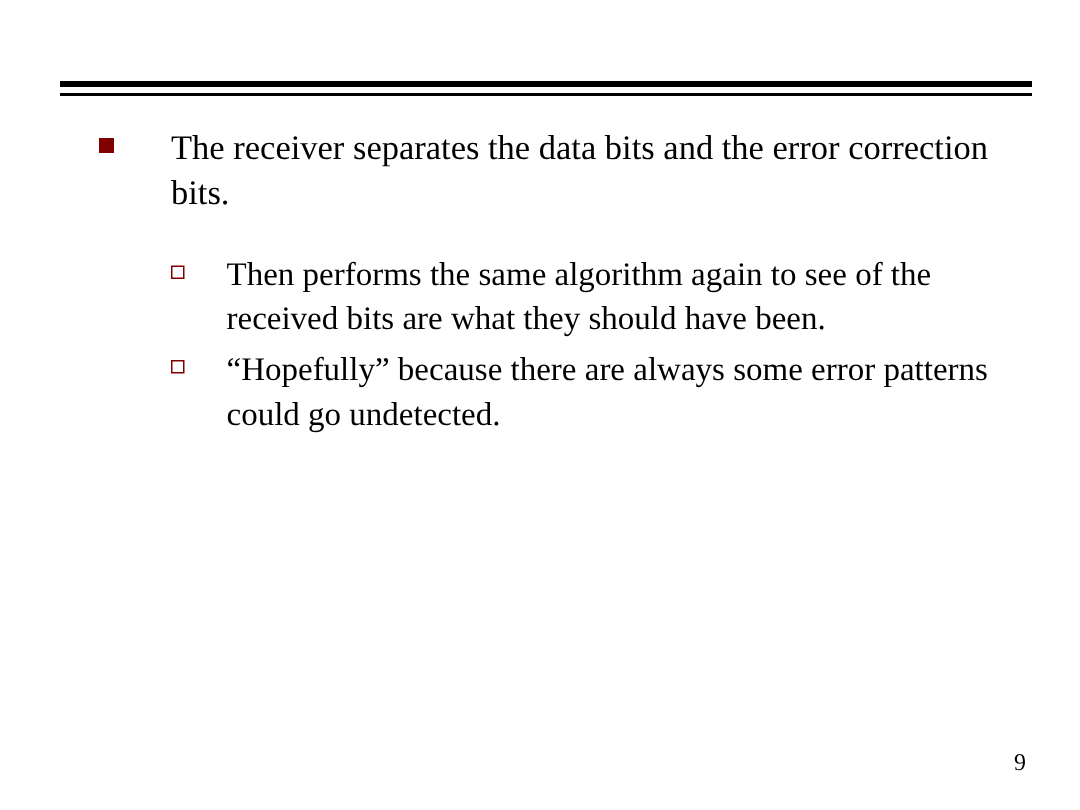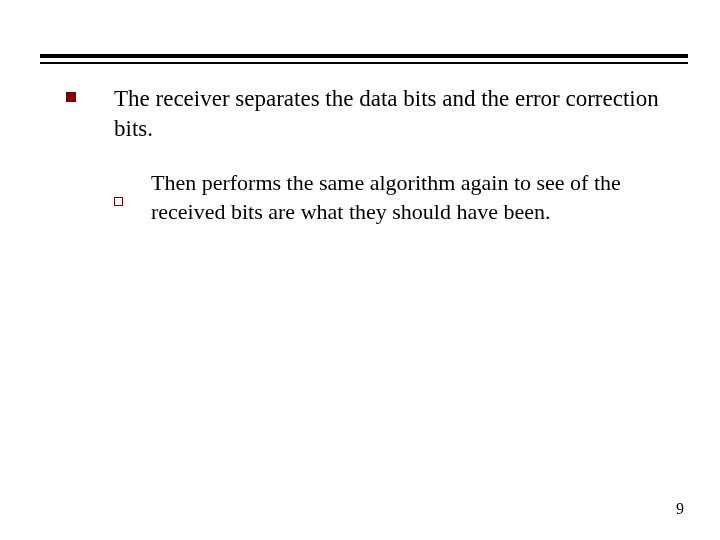--- a/index.html
+++ b/index.html
@@ -56,21 +56,21 @@
   }
   .l1 .text {
     font-size: 23px;
     line-height: 1.3;
   }
   .l2-group {
     margin-left: 48px;
   }
   .l2 {
     display: flex;
-    align-items: center;
+    align-items: flex-start;
     margin-bottom: 4px;
   }
   .l2 .bullet-open {
     width: 9px;
     height: 9px;
     border: 1.5px solid #800000;
     box-sizing: border-box;
     flex: 0 0 auto;
     margin-top: 9px;
     margin-right: 28px;
@@ -103,19 +103,23 @@
     </div>
 
     <div class="l2-group">
 
       <div class="l2">
         <div class="bullet-open"></div>
         <div class="text">Then performs the same algorithm again to see of the received bits are what they should have been.</div>
       </div>
 
 
+      <div class="l2">
+        <div class="bullet-open"></div>
+        <div class="text">“Hopefully” because there are always some error patterns could go undetected.</div>
+      </div>
 
     </div>
   </div>
 
   <div class="pagenum">9</div>
 
 </div>
 
 </body></html>

